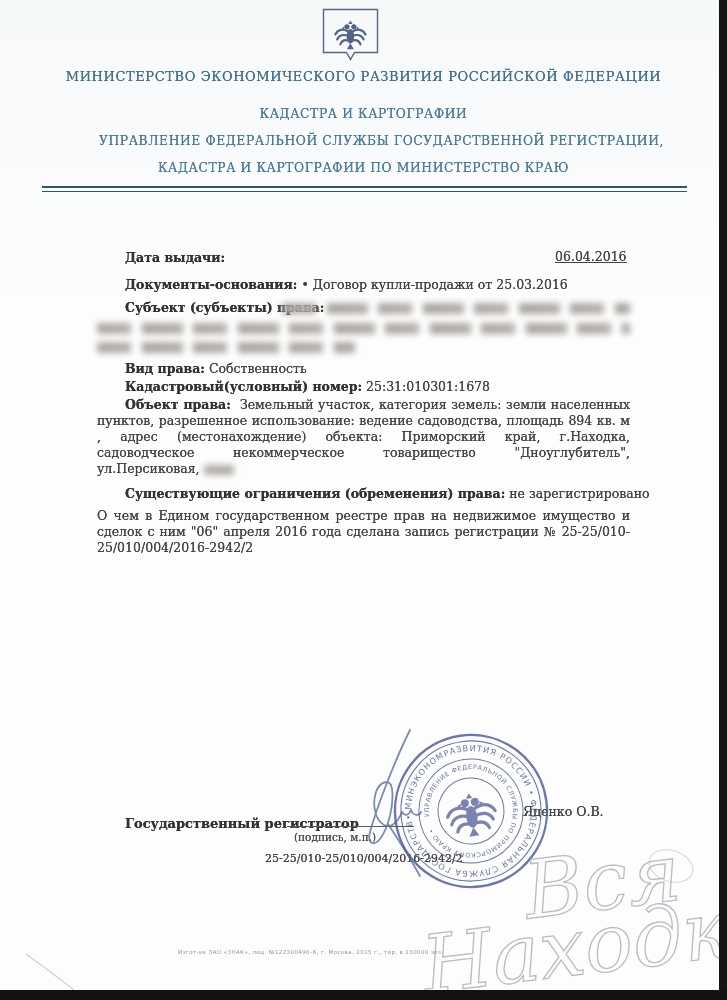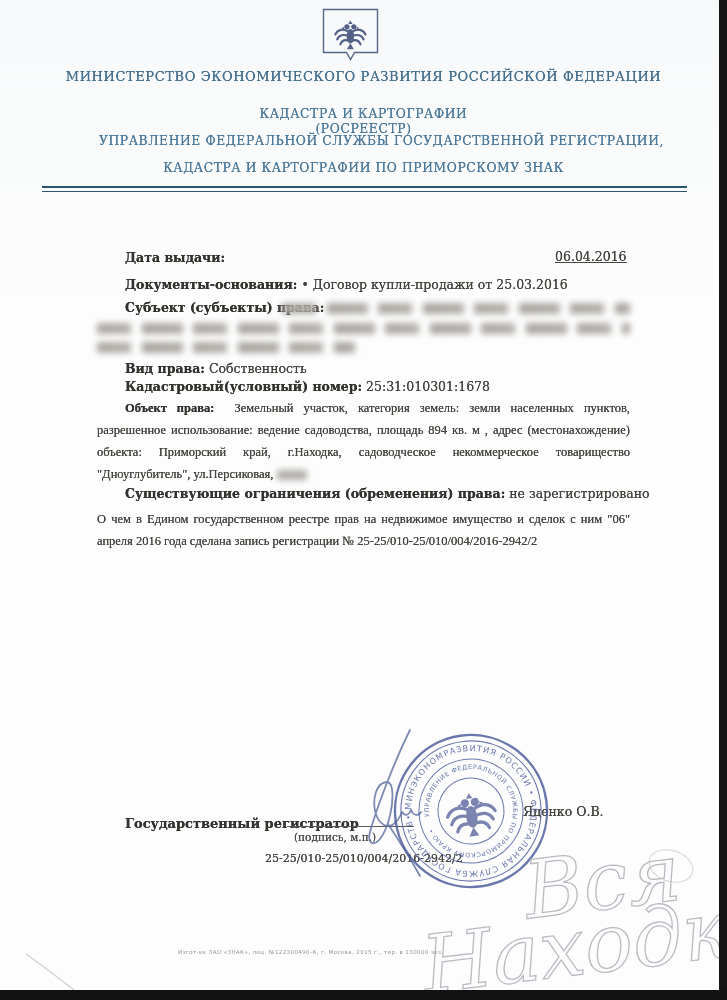--- a/index.html
+++ b/index.html
@@ -12,21 +12,21 @@
   .scan-tint{position:absolute;inset:0;background:linear-gradient(180deg,rgba(225,235,240,.25),rgba(255,255,255,0) 30%);pointer-events:none;}
   .abs{position:absolute;}
   .fuzzy{text-shadow:0 0 .6px currentColor;}
   .hdr{width:727px;text-align:center;color:var(--header-blue);letter-spacing:.6px;}
   .hdr-main{font-size:13px;color:#45708f;}
   .hdr-sub{font-size:12.3px;}
   .rule{left:42px;top:186px;width:645px;height:6px;border-top:2.5px solid var(--rule-blue);border-bottom:1.5px solid var(--rule-blue);}
   .doc-title{left:55px;top:198px;width:640px;font-size:16.5px;font-weight:bold;letter-spacing:1px;color:var(--title-blue);}
   .body-text{font-size:12.5px;color:var(--ink);}
   .b{font-weight:bold;color:var(--ink-bold);margin-left:28px;}
-  .para{width:533px;text-align:justify;line-height:22px;font-family:Liberation Serif, serif;}
+  .para{width:533px;text-align:justify;line-height:16px;}
   .redact{background:repeating-linear-gradient(90deg,#aba7a2 0px,#b5b1ac 34px,rgba(255,255,255,0) 34px,rgba(255,255,255,0) 45px,#a9a5a0 45px,#b2aea9 86px,rgba(255,255,255,0) 86px,rgba(255,255,255,0) 96px);height:11px;filter:blur(3px);border-radius:2px;}
   .redact-inline{display:inline-block;width:30px;height:10px;background:#b0aca7;filter:blur(3px);vertical-align:middle;border-radius:2px;}
   .sig-line{left:287px;top:826px;width:127px;border-bottom:1px solid #5a5a56;height:1px;}
   .caption{font-size:10.5px;color:#4c4b47;}
   .stamp-wrap{left:391px;top:731px;width:160px;height:160px;opacity:.82;transform:rotate(-8deg);}
   .watermark{left:418px;top:852px;transform:rotate(-7deg);color:transparent;-webkit-text-stroke:1.3px var(--wm);font-style:italic;line-height:.78;pointer-events:none;}
   .wm1{font-size:80px;margin-left:110px;}
   .wm2{font-size:80px;}
   .micro{left:178px;top:949px;font-size:5.5px;color:#979590;letter-spacing:.4px;font-family:"DejaVu Sans","Liberation Sans",sans-serif;}
   .edge-right{left:719px;top:0;width:8px;height:1000px;background:#151515;}
@@ -55,23 +55,22 @@
       <circle cx="35.5" cy="22" r="4.2"></circle>
       <path d="M20.5,22 l-4.5,1.8 3.4,2.2 z"></path>
       <path d="M39.5,22 l4.5,1.8 -3.4,2.2 z"></path>
       <path d="M30,12 l-3.4,5.6 6.8,0 z"></path>
       <path d="M30,48 l-5.5,9.5 11,0 z"></path>
     </g>
   </svg>
 
   <div class="abs hdr hdr-main fuzzy" style="top:69px;">МИНИСТЕРСТВО ЭКОНОМИЧЕСКОГО РАЗВИТИЯ РОССИЙСКОЙ ФЕДЕРАЦИИ</div>
   <div class="abs hdr hdr-sub fuzzy" style="top:107px;">КАДАСТРА И КАРТОГРАФИИ</div>
-  <div class="abs hdr hdr-sub fuzzy" style="top:122px;">(РОСРЕЕСТР)</div>
   <div class="abs hdr hdr-sub fuzzy" style="top:134px;padding-left:36px;">УПРАВЛЕНИЕ ФЕДЕРАЛЬНОЙ СЛУЖБЫ ГОСУДАРСТВЕННОЙ РЕГИСТРАЦИИ,</div>
-  <div class="abs hdr hdr-sub fuzzy" style="top:161px;">КАДАСТРА И КАРТОГРАФИИ ПО ПРИМОРСКОМУ ЗНАК</div>
+  <div class="abs hdr hdr-sub fuzzy" style="top:161px;">КАДАСТРА И КАРТОГРАФИИ ПО МИНИСТЕРСТВО КРАЮ</div>
 
   <div class="abs rule"></div>
 
 
   <div class="abs body-text fuzzy" style="left:97px;top:250px;">
     <span class="b">Дата выдачи:</span>
   </div>
   <div class="abs body-text fuzzy" style="left:555px;top:249px;text-decoration:underline;">06.04.2016</div>
 
   <div class="abs body-text fuzzy" style="left:97px;top:277px;">

